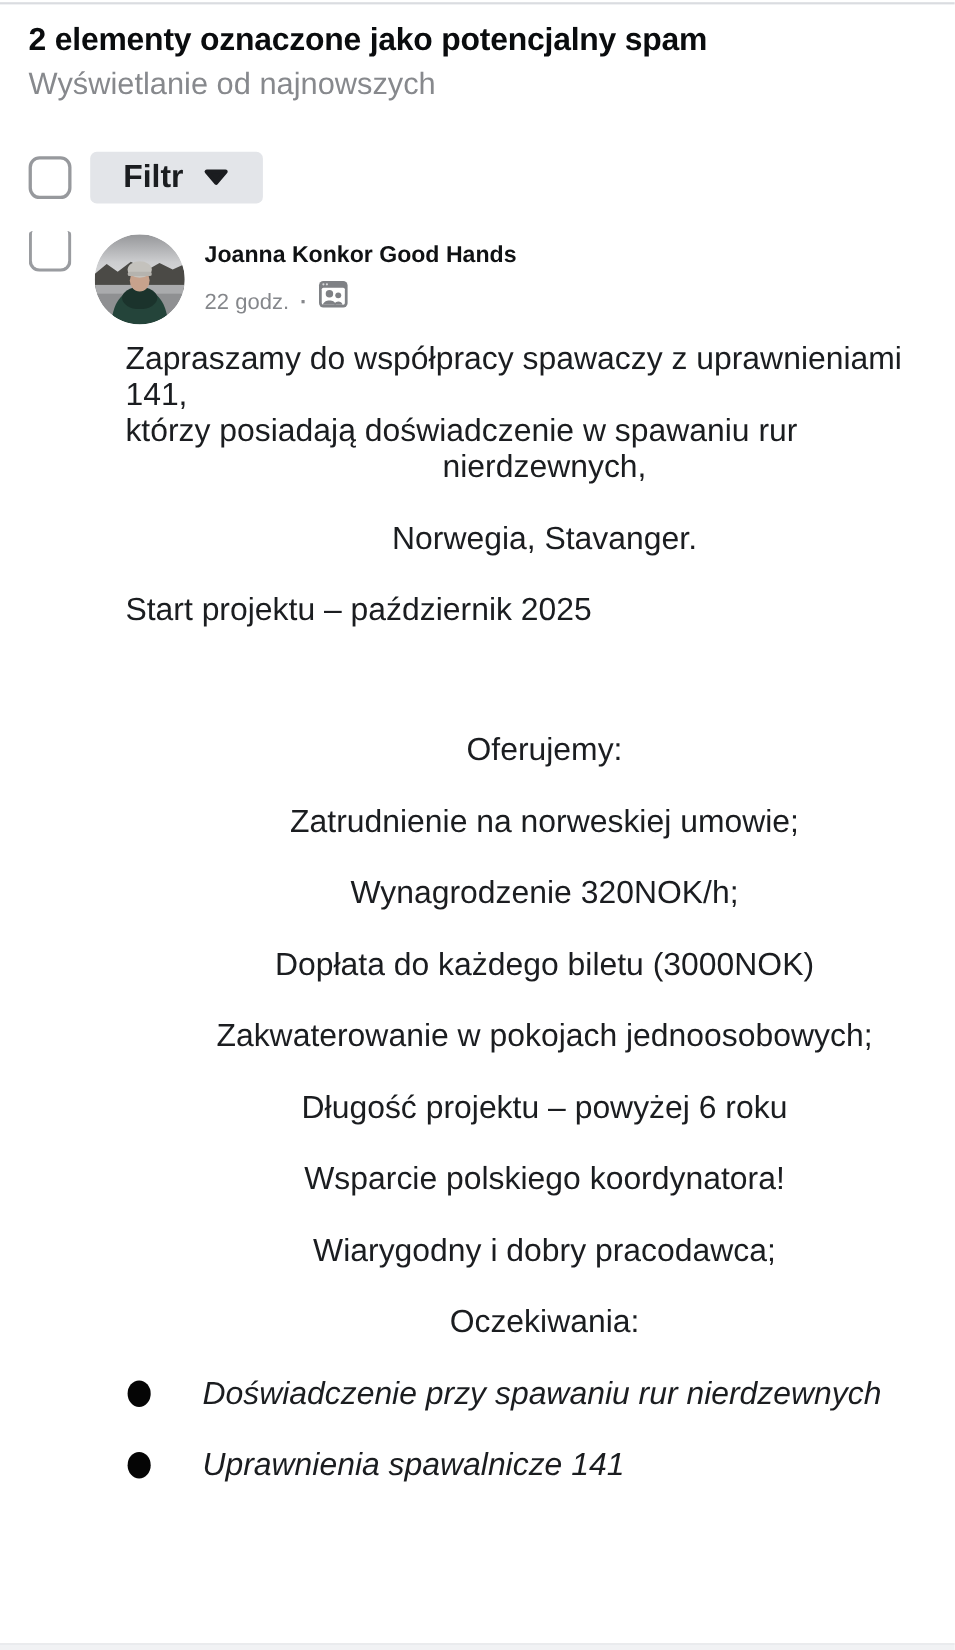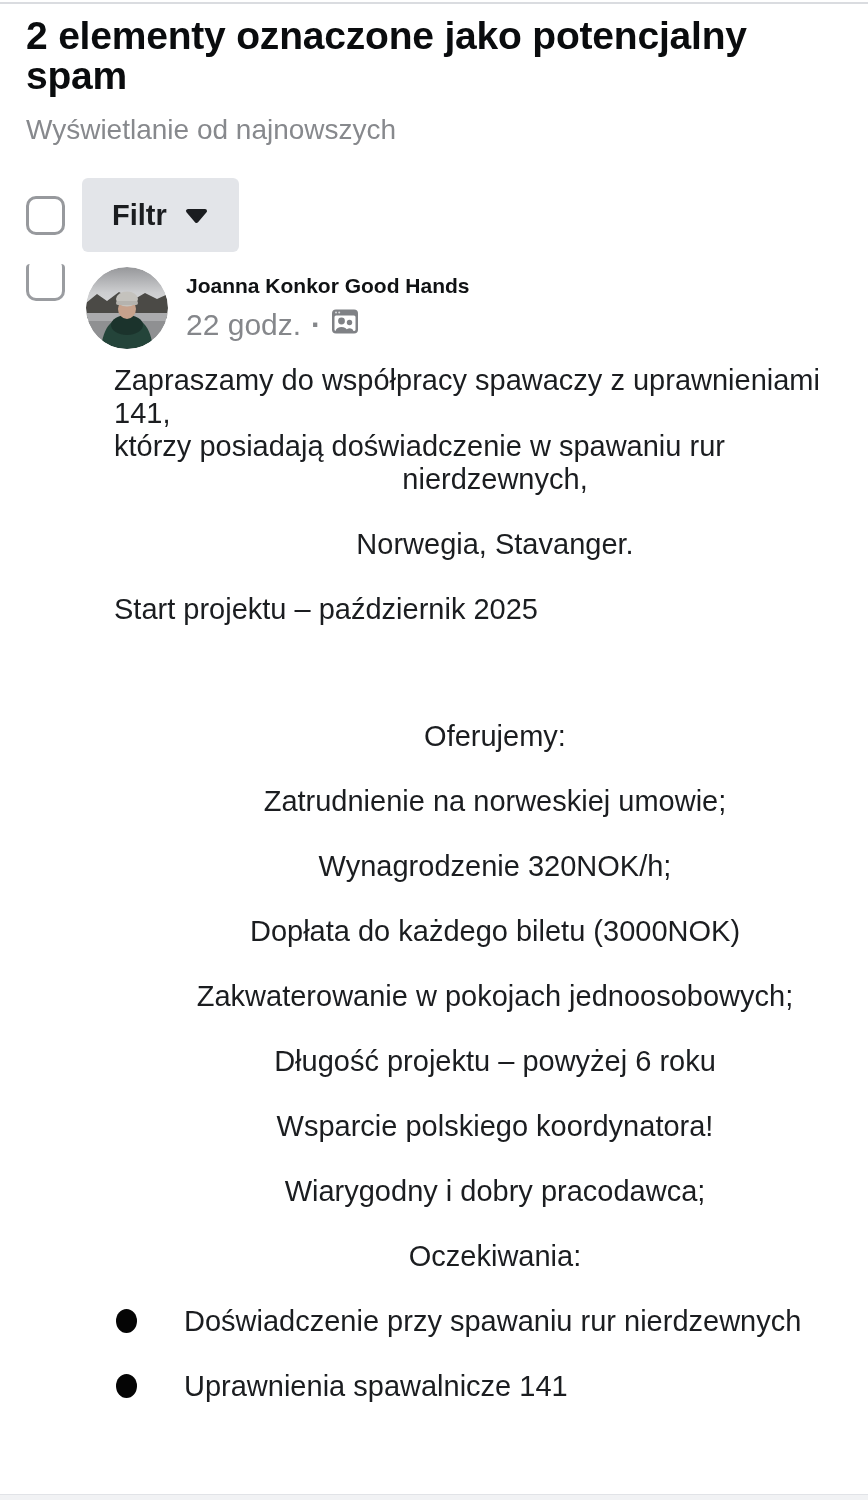--- a/index.html
+++ b/index.html
@@ -15,51 +15,51 @@
   }
   .top-divider {
     position: absolute;
     top: 2px; left: 0;
     width: 100%; height: 2px;
     background: #dadce0;
   }
   .page { padding: 16px 26px 0 26px; }
 
   .page-title {
-    font-size: 39px;
+    font-size: 29px;
     font-weight: 700;
     color: #0a0c0e;
     letter-spacing: -0.2px;
     line-height: 40px;
   }
   .page-subtitle {
     font-size: 28px;
     color: #87898d;
     line-height: 36px;
-    margin-top: 16px;
+    margin-top: 2px;
   }
 
   
   .toolbar {
     margin-top: 34px;
     display: flex;
     align-items: center;
     height: 66px;
   }
   .checkbox {
     width: 39px; height: 39px;
     border: 3px solid #97999d;
     border-radius: 10px;
     background: #ffffff;
     flex: 0 0 auto;
     cursor: pointer;
   }
   .filter-btn {
     margin-left: 17px;
-    height: 74px;
+    height: 47px;
     padding: 0 30px;
     background: #e3e5e9;
     border: none;
     border-radius: 6px;
     display: inline-flex;
     align-items: center;
     gap: 17px;
     font-family: inherit;
     font-size: 29px;
     font-weight: 700;
@@ -93,21 +93,21 @@
     font-size: 21px;
     font-weight: 700;
     color: #101214;
     line-height: 34px;
   }
   .post-meta {
     margin-top: 5px;
     display: flex;
     align-items: flex-end;
     gap: 10px;
-    font-size: 30px;
+    font-size: 20px;
     color: #85878b;
   }
   .meta-dot { font-weight: 700; }
 
   
   .post-body {
     margin-left: 88px;
     margin-top: 15px;
     width: 762px;
     font-size: 29px;
@@ -124,21 +124,21 @@
     align-items: flex-start;
     margin-bottom: 32px;
   }
   .bullet-dot {
     flex: 0 0 auto;
     width: 21px; height: 24px;
     background: #050505;
     border-radius: 50%;
     margin: 4px 0 0 2px;
   }
-  .bullet-text { margin-left: 47px; }
+  .bullet-text { margin-left: 47px; font-style: italic; }
 
   .bottom-strip {
     position: absolute;
     left: 0; bottom: 0;
     width: 100%; height: 6px;
     background: #f1f2f4;
     border-top: 1px solid #e1e3e7;
   }
 </style>
 </head>

